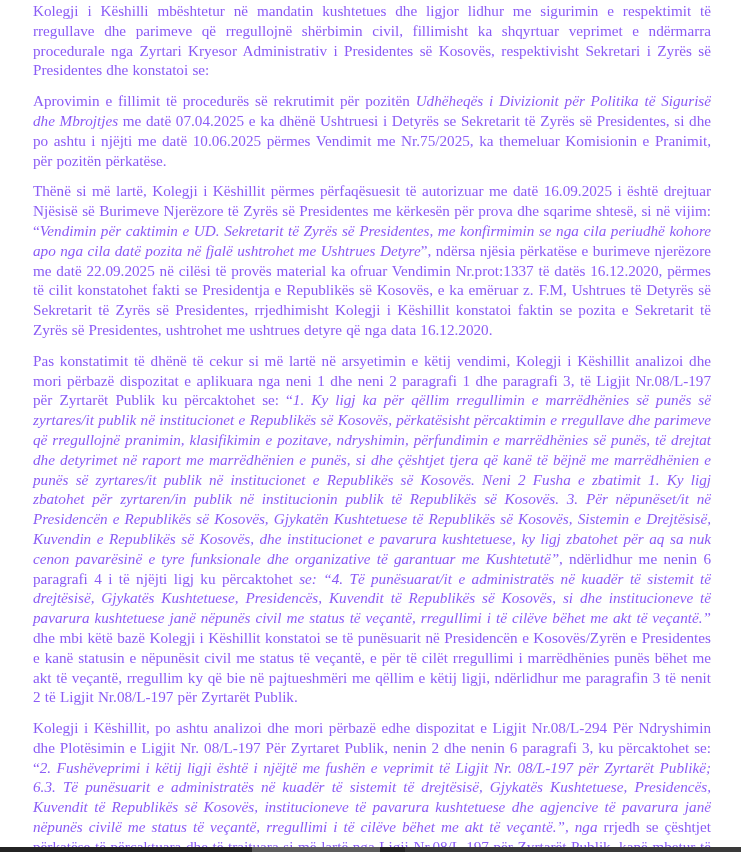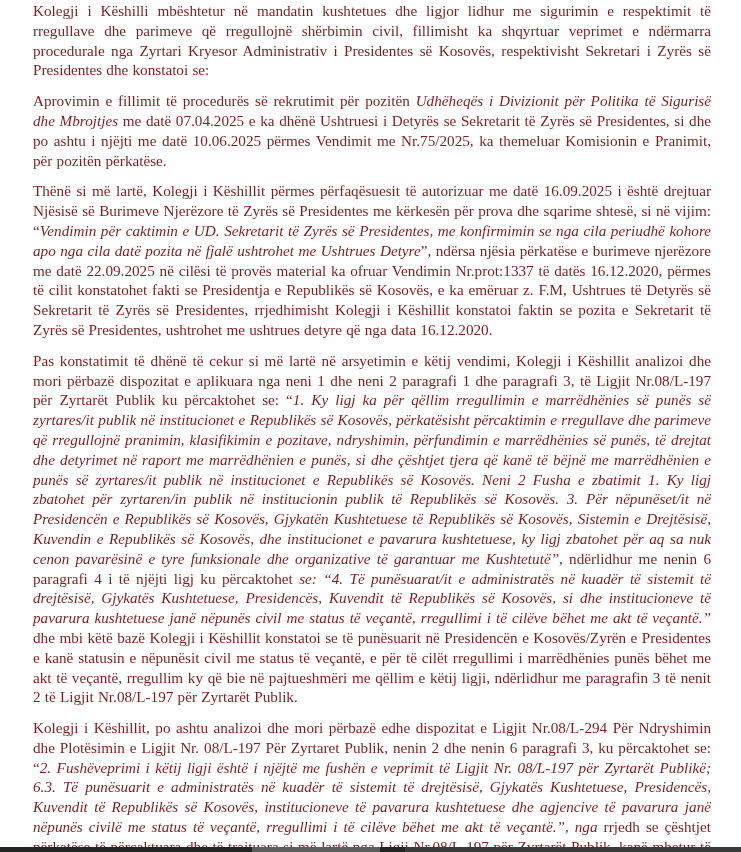--- a/index.html
+++ b/index.html
@@ -23,21 +23,21 @@
     position: absolute;
     left: 33px;
     right: 30px;
     top: 1px;
   }
   .doc-para {
     font-family: "Liberation Serif", serif;
     font-size: 15.2px;
     line-height: 19.8px;
     text-align: justify;
-    color: #7f1d1d;
+    color: #8b5cf6;
     margin: 0 0 11px 0;
     word-spacing: 0.4px;
   }
   .doc-para:last-child { margin-bottom: 0; }
   .run { font-style: normal; }
   .run.italic { font-style: italic; }
   .bottom-bar {
     position: absolute;
     left: 0;
     right: 0;

